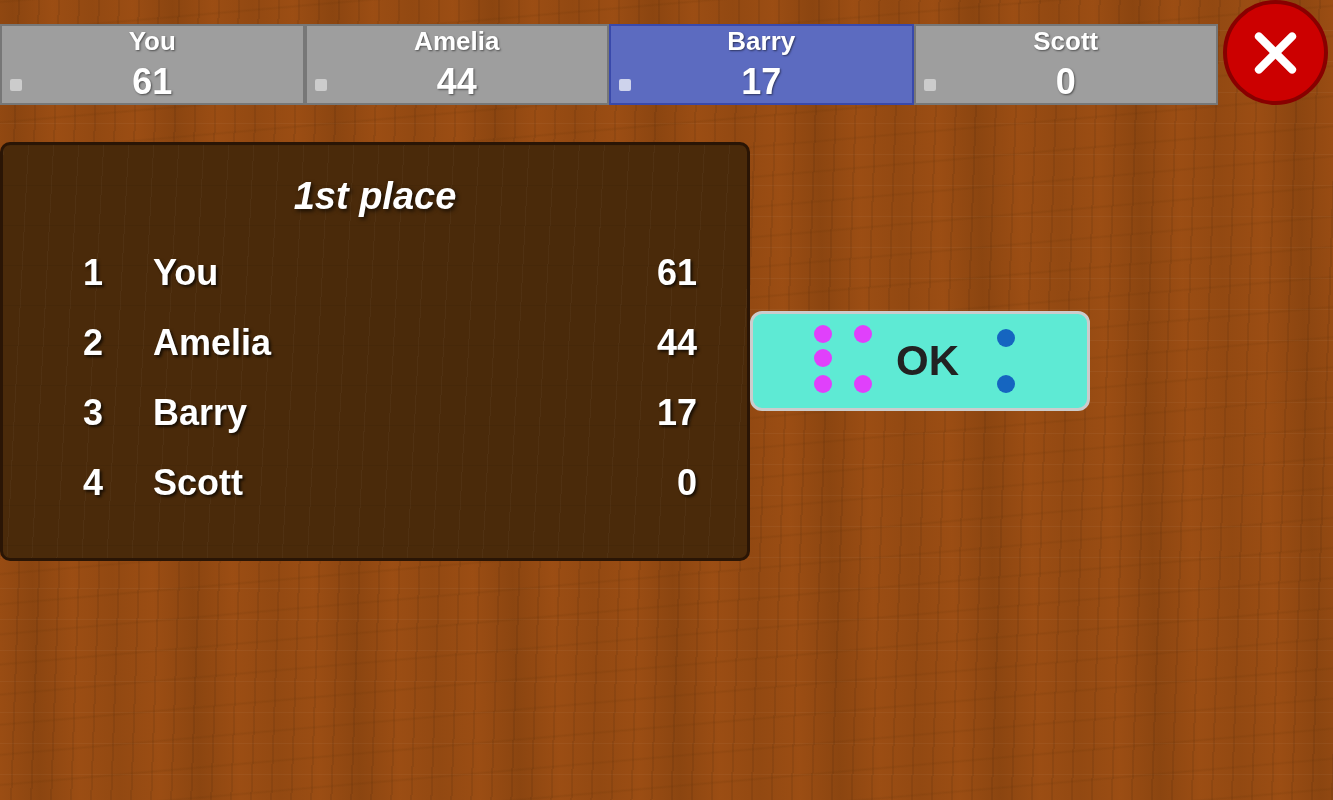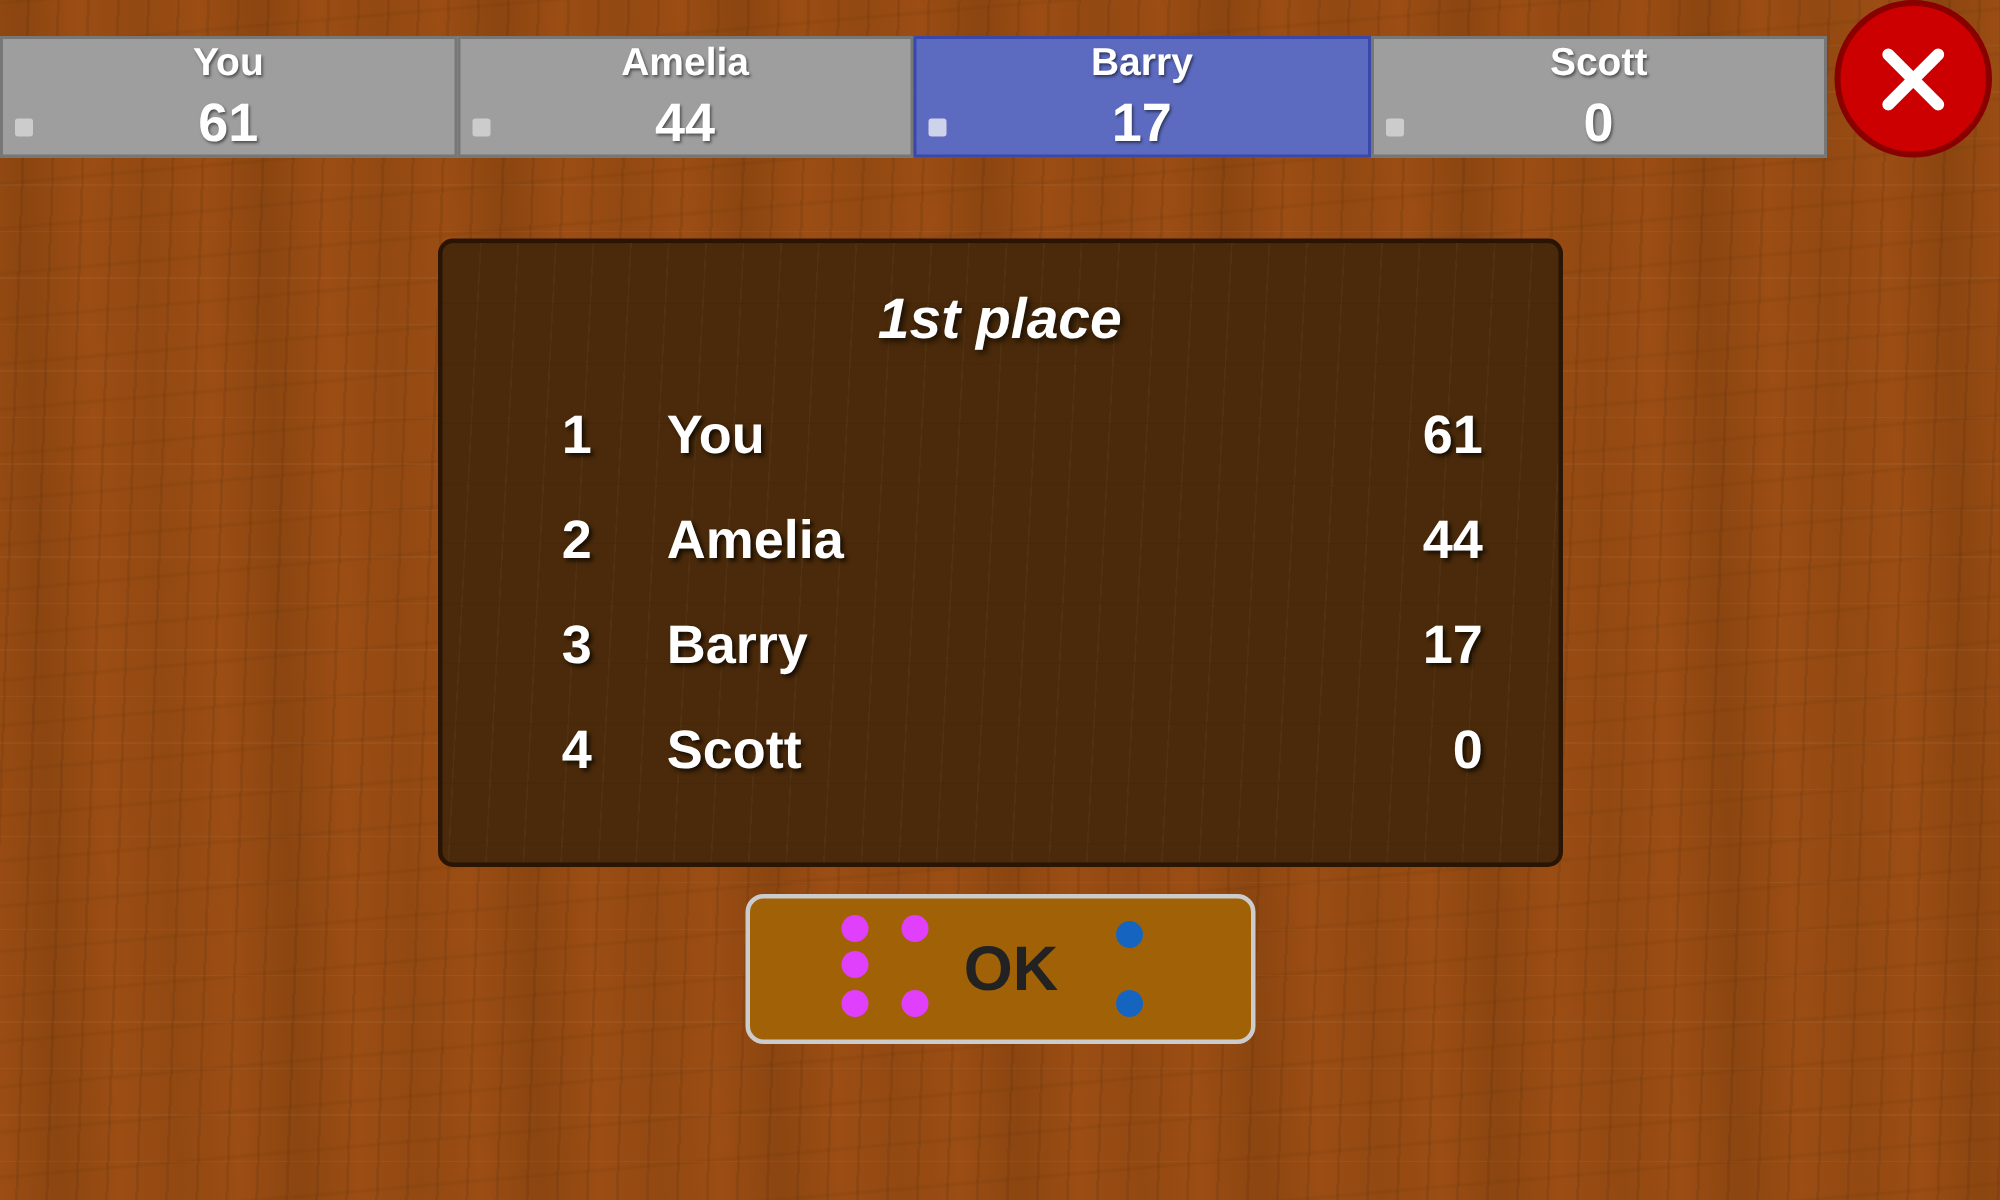--- a/index.html
+++ b/index.html
@@ -144,23 +144,23 @@
       justify-content: center;
       flex-shrink: 0;
       position: relative;
     }
 
     
     .main-area {
       position: relative;
       z-index: 5;
       display: flex;
-      flex-direction: column;
-      align-items: center;
-      padding-top: 54px;
+      flex-direction: row;
+      align-items: center;
+      padding-top: 37px;
     }
 
     .scoreboard {
       width: 750px;
       background: #4a2a0a;
       background-image:
         repeating-linear-gradient(
           93deg,
           rgba(255,255,255,0.03) 0px,
           rgba(255,255,255,0.03) 1px,
@@ -221,21 +221,21 @@
       text-shadow: 2px 2px 3px rgba(0,0,0,0.7);
       text-align: right;
     }
 
     
     .ok-wrapper {
       margin-top: 18px;
     }
 
     .ok-button {
-      background: #a16207;
+      background: #5eead4;
       border: 3px solid #ccc;
       border-radius: 12px;
       width: 340px;
       height: 100px;
       display: flex;
       align-items: center;
       justify-content: center;
       cursor: pointer;
       position: relative;
       gap: 0;

